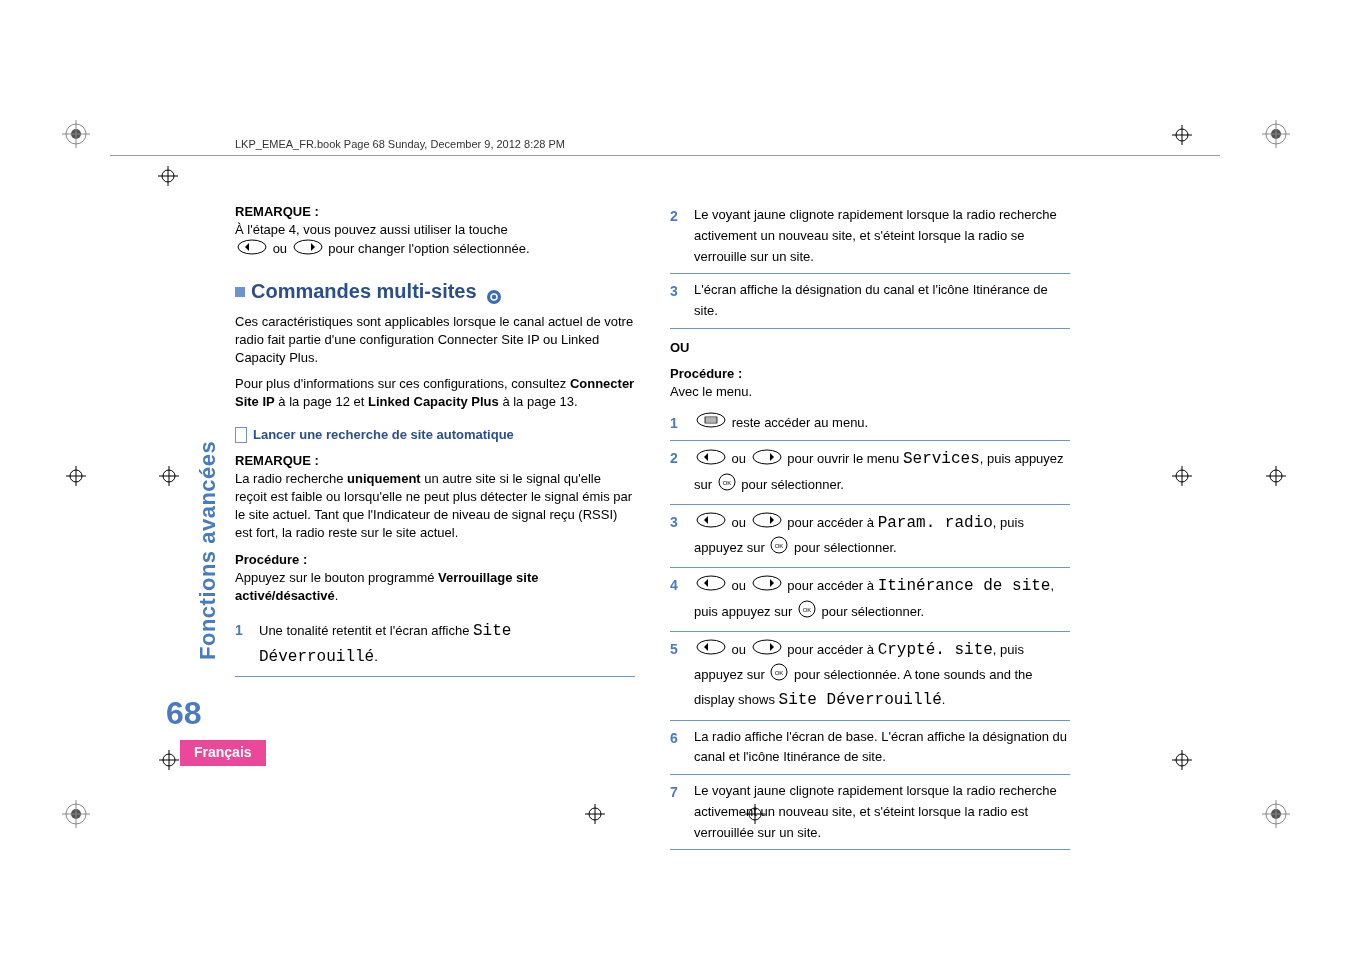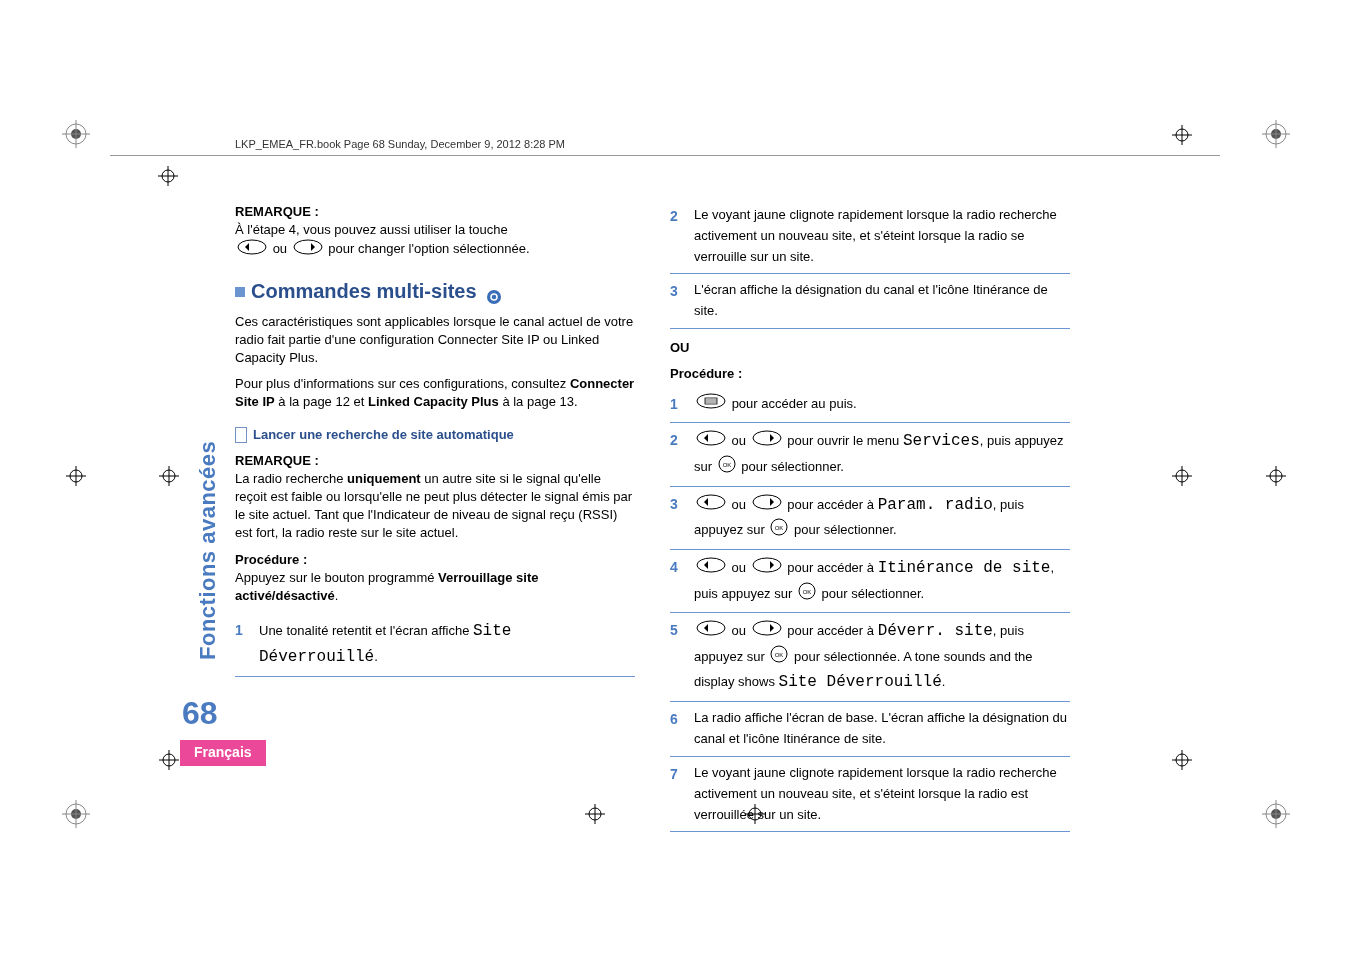--- a/index.html
+++ b/index.html
@@ -41,21 +41,21 @@
     transform: rotate(-90deg);
     transform-origin: left top;
     font-size: 22px;
     font-weight: bold;
     color: #4a7bc0;
     letter-spacing: 0.5px;
     white-space: nowrap;
   }
   .page-number {
     position: absolute;
-    left: 182px;
+    left: 166px;
     top: 695px;
     font-size: 32px;
     font-weight: bold;
     color: #4a7bc0;
   }
   .lang-tab {
     position: absolute;
     left: 180px;
     top: 740px;
     background: #ec4899;
@@ -290,30 +290,31 @@
 
 <div class="col col-right">
 
   <ol class="steps" style="counter-reset: step 1;">
     <li>Le voyant jaune clignote rapidement lorsque la radio recherche activement un nouveau site, et s'éteint lorsque la radio se verrouille sur un site.</li>
     <li>L'écran affiche la désignation du canal et l'icône Itinérance de site.</li>
   </ol>
 
   <div class="p bold" style="margin-top:10px">OU</div>
   <div class="bold">Procédure :</div>
+  <div>Avec le menu.</div>
 
   <ol class="steps">
     <li>
       <span class="btn-icon"><svg width="30" height="16" viewBox="0 0 30 16">
             <ellipse cx="15" cy="8" rx="14" ry="7" fill="none" stroke="#000"></ellipse>
             <rect x="9" y="5" width="12" height="6" fill="none" stroke="#000" stroke-width="0.8"></rect>
             <line x1="9" y1="7" x2="21" y2="7" stroke="#000" stroke-width="0.6"></line>
             <line x1="9" y1="9" x2="21" y2="9" stroke="#000" stroke-width="0.6"></line>
           </svg></span>
-      <span> pour accéder au puis.</span>
+      <span> reste accéder au menu.</span>
     </li>
     <li>
       <span class="btn-icon"><svg width="30" height="16" viewBox="0 0 30 16">
             <ellipse cx="15" cy="8" rx="14" ry="7" fill="none" stroke="#000"></ellipse>
             <path d="M12 4 L8 8 L12 12 Z" fill="#000"></path>
           </svg></span><span> ou </span><span class="btn-icon"><svg width="30" height="16" viewBox="0 0 30 16">
             <ellipse cx="15" cy="8" rx="14" ry="7" fill="none" stroke="#000"></ellipse>
             <path d="M18 4 L22 8 L18 12 Z" fill="#000"></path>
           </svg></span><span> pour ouvrir le menu </span><span class="mono">Services</span><span>, puis appuyez sur </span><span class="btn-icon"><svg width="18" height="18" viewBox="0 0 18 18">
             <circle cx="9" cy="9" r="8" fill="none" stroke="#000"></circle>
@@ -344,21 +345,21 @@
             <text x="9" y="12" text-anchor="middle" font-size="6" font-family="Arial">OK</text>
           </svg></span><span> pour sélectionner.</span>
     </li>
     <li>
       <span class="btn-icon"><svg width="30" height="16" viewBox="0 0 30 16">
             <ellipse cx="15" cy="8" rx="14" ry="7" fill="none" stroke="#000"></ellipse>
             <path d="M12 4 L8 8 L12 12 Z" fill="#000"></path>
           </svg></span><span> ou </span><span class="btn-icon"><svg width="30" height="16" viewBox="0 0 30 16">
             <ellipse cx="15" cy="8" rx="14" ry="7" fill="none" stroke="#000"></ellipse>
             <path d="M18 4 L22 8 L18 12 Z" fill="#000"></path>
-          </svg></span><span> pour accéder à </span><span class="mono">Déverr. site</span><span>, puis appuyez sur </span><span class="btn-icon"><svg width="18" height="18" viewBox="0 0 18 18">
+          </svg></span><span> pour accéder à </span><span class="mono">Crypté. site</span><span>, puis appuyez sur </span><span class="btn-icon"><svg width="18" height="18" viewBox="0 0 18 18">
             <circle cx="9" cy="9" r="8" fill="none" stroke="#000"></circle>
             <text x="9" y="12" text-anchor="middle" font-size="6" font-family="Arial">OK</text>
           </svg></span><span> pour sélectionnée. A tone sounds and the display shows </span><span class="mono">Site Déverrouillé</span><span>.</span>
     </li>
     <li>La radio affiche l'écran de base. L'écran affiche la désignation du canal et l'icône Itinérance de site.</li>
     <li>Le voyant jaune clignote rapidement lorsque la radio recherche activement un nouveau site, et s'éteint lorsque la radio est verrouillée sur un site.</li>
   </ol>
 </div>
 
 </body></html>

